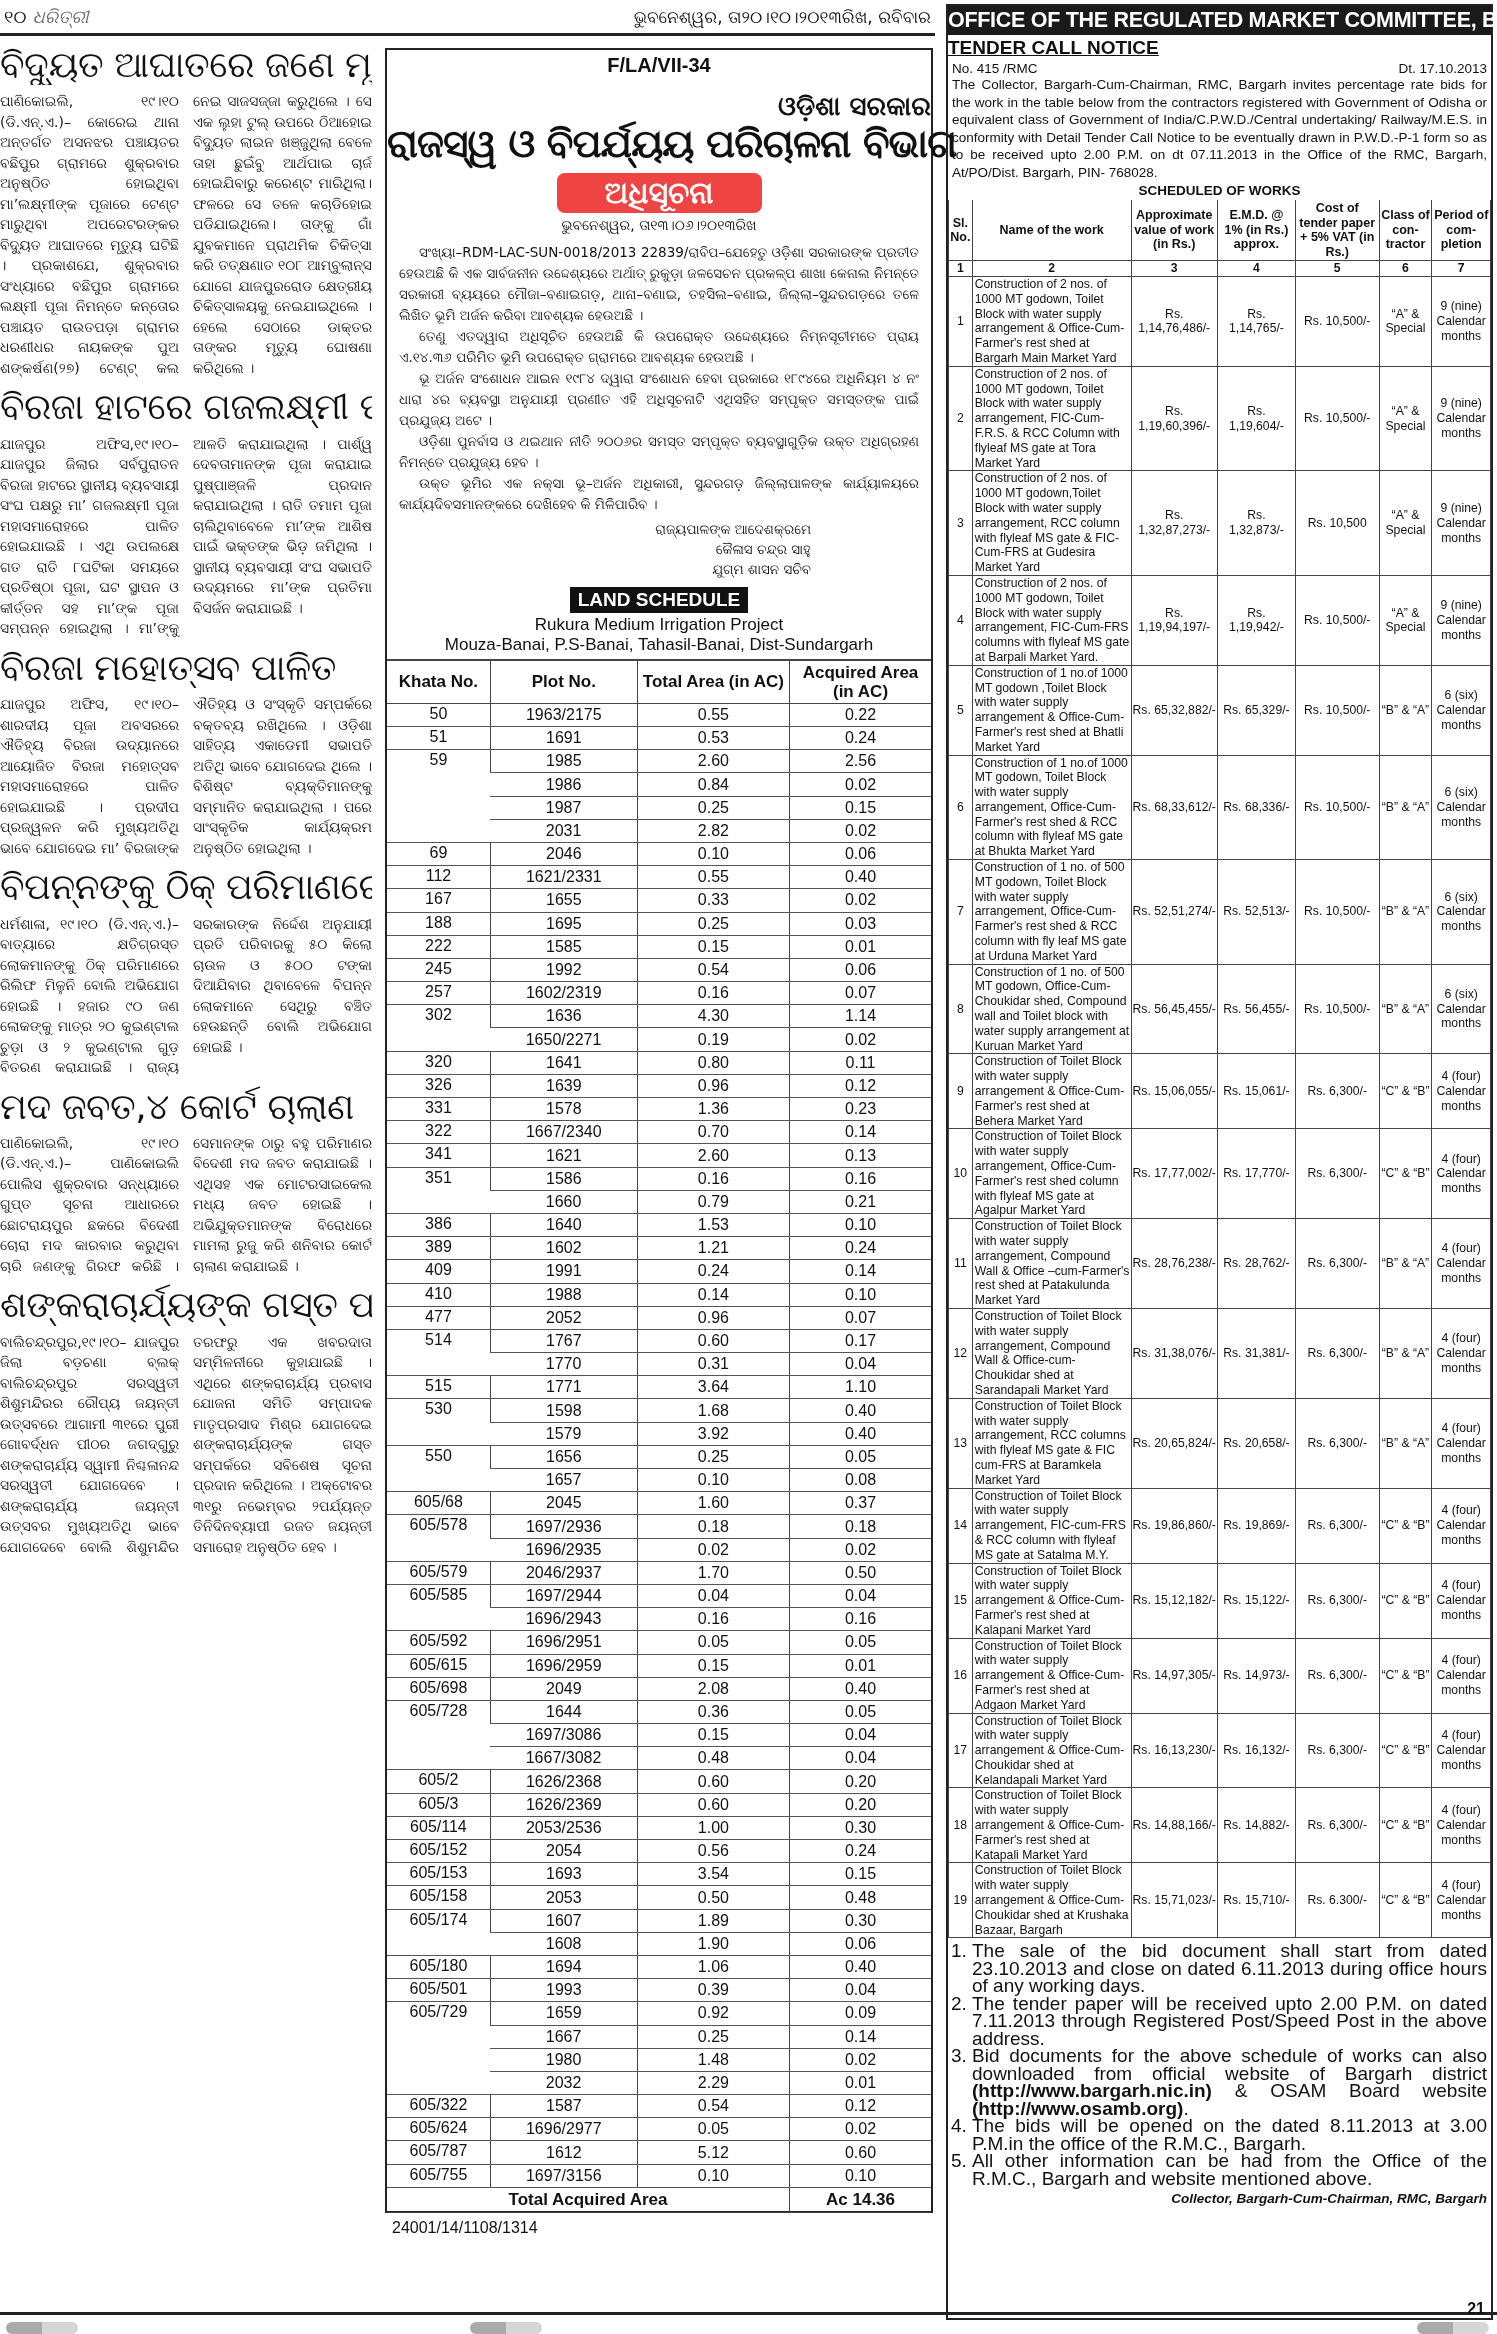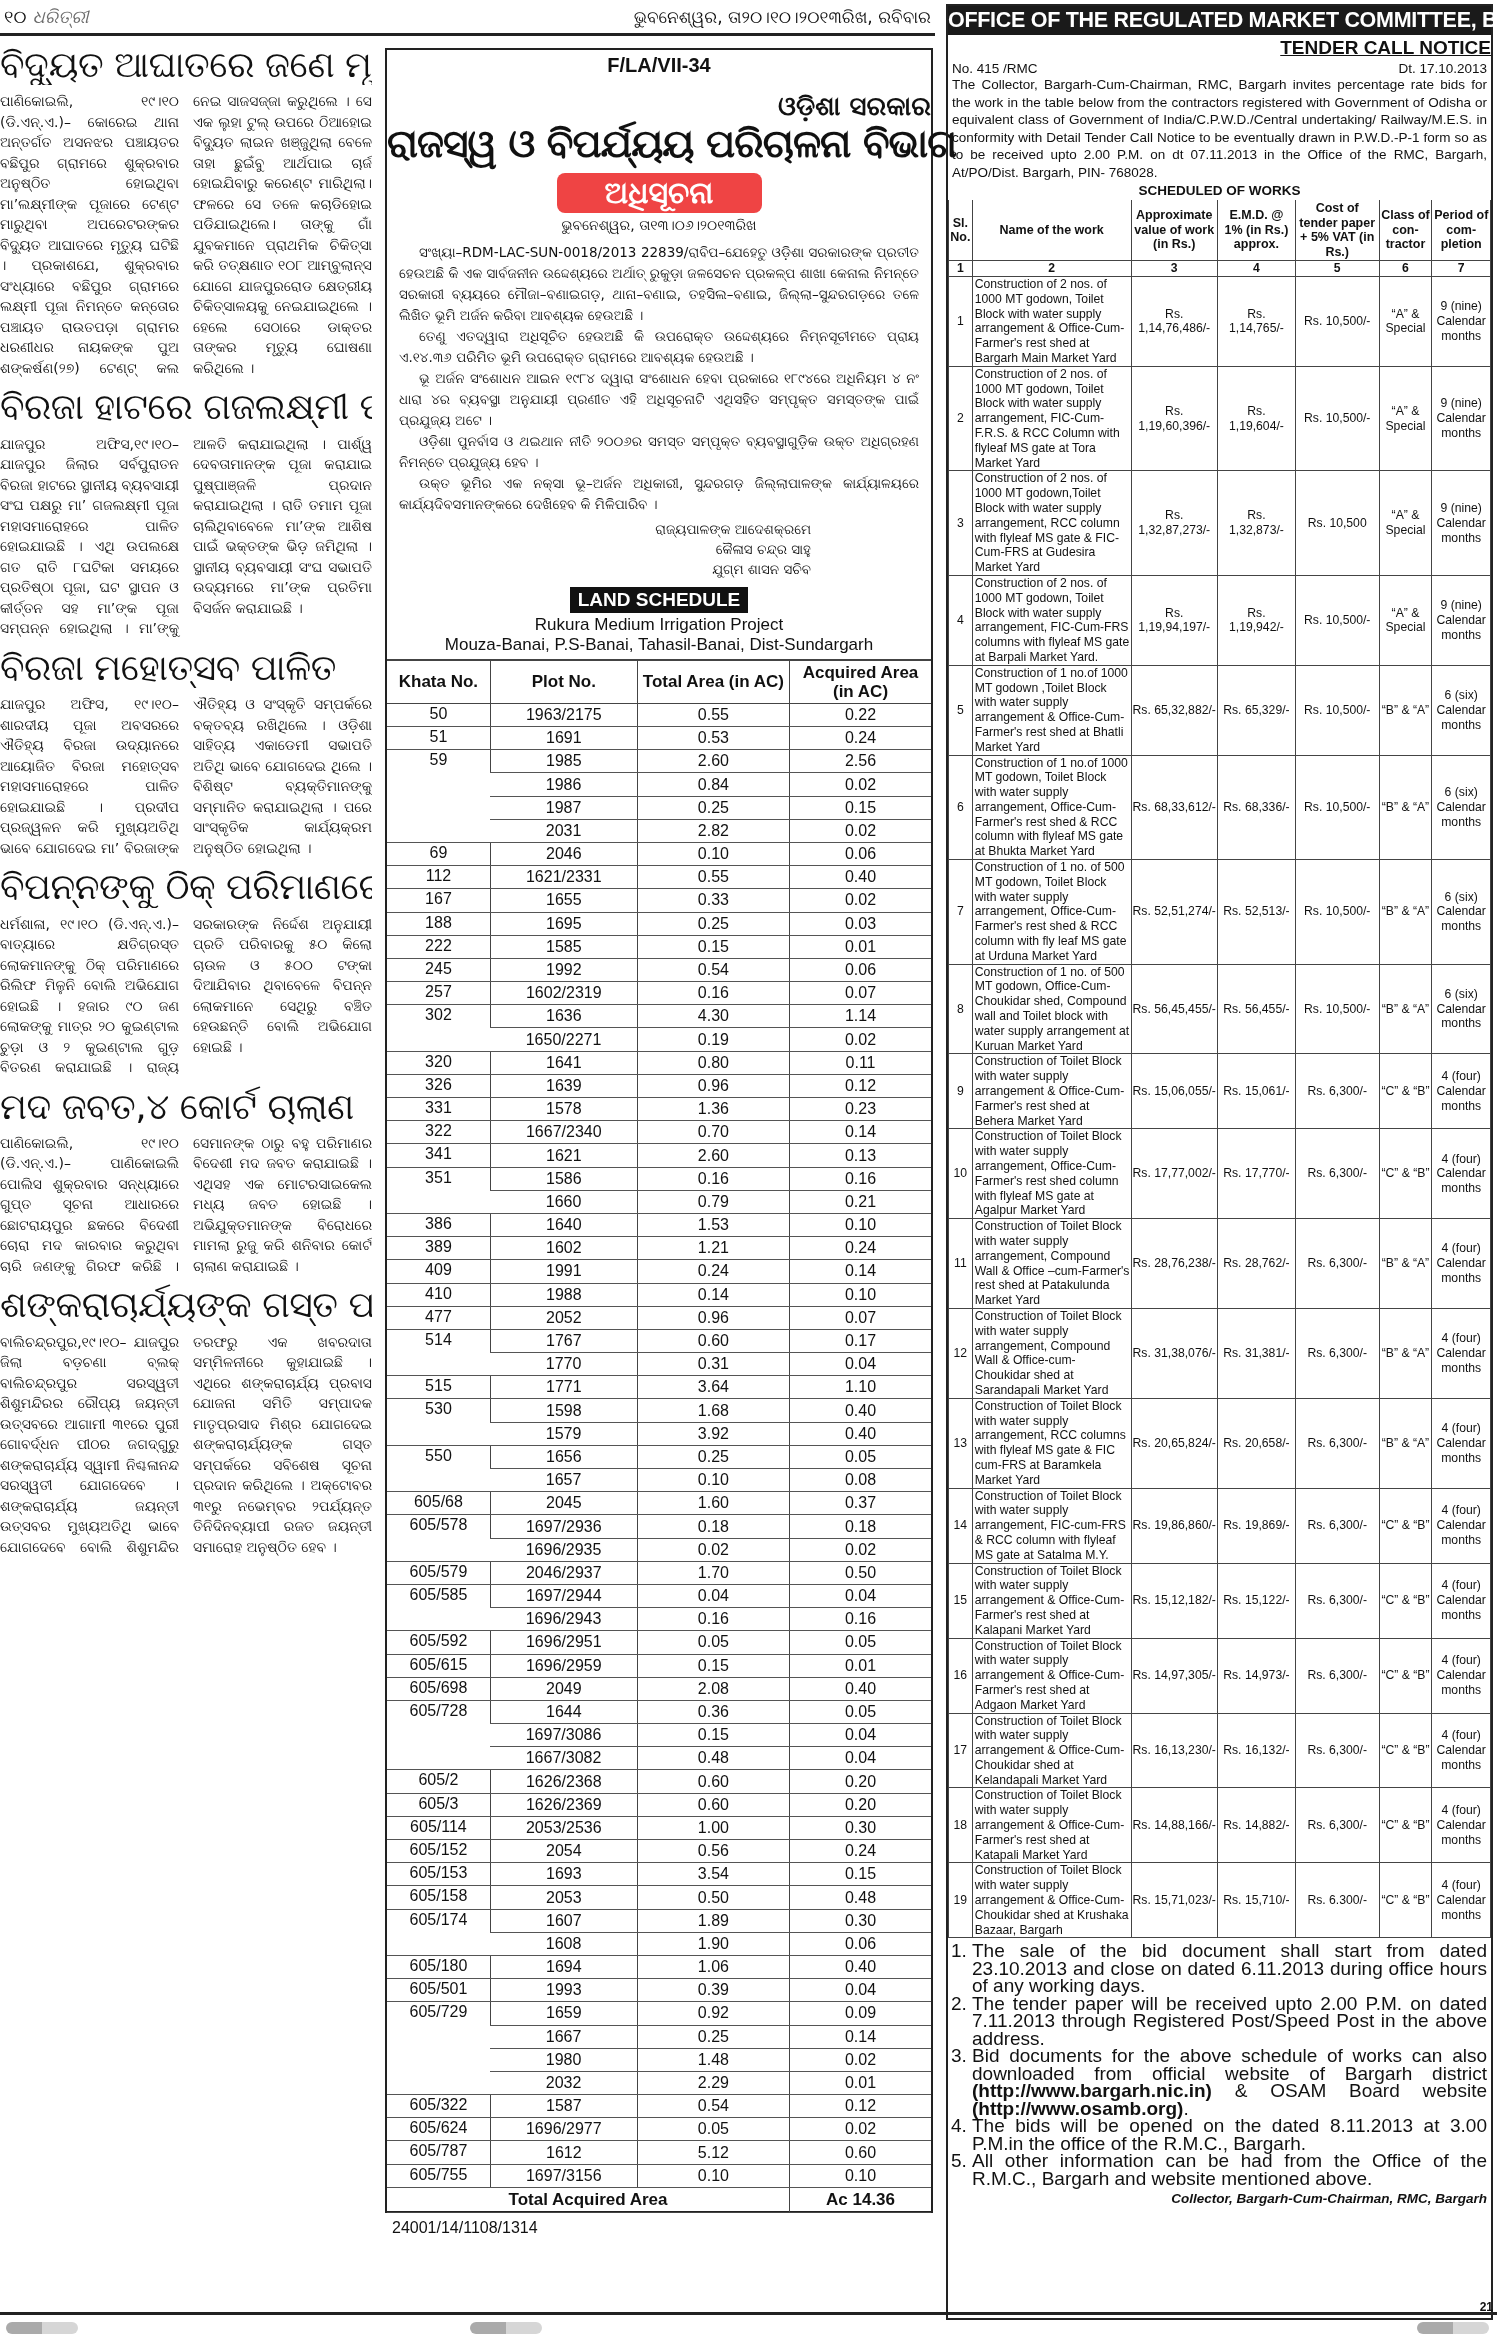--- a/index.html
+++ b/index.html
@@ -31,38 +31,38 @@
   table.land th { font-weight: bold; font-size: 17px; line-height: 19px; border-top: 2px solid #444; border-bottom: 1px solid #444; padding: 2px 0; }
   table.land th + th, table.land td + td { border-left: 1px solid #444; }
   table.land td { text-align: center; height: 23.2px; border-bottom: 1px solid #555; line-height: 20px; }
   table.land td.khata { vertical-align: top; border-bottom: 1px solid #555; }
   table.land tr.total td { font-weight: bold; font-size: 17px; height: 25px; border-bottom: 1px solid #444; }
   .center .ref { font-family: "Liberation Sans", sans-serif; font-size: 16px; padding: 6px 5px; }
 
   
   .right { position: absolute; left: 946px; top: 4px; width: 547px; height: 2316px; border: 2px solid #222; font-family: "Liberation Sans", sans-serif; }
   .right .banner { background: #1a1a1a; color: #fff; font-weight: bold; font-size: 21.5px; text-align: center; padding: 2px 0; letter-spacing: -0.3px; white-space: nowrap; }
-  .right .tc-title { text-align: right; font-weight: bold; font-size: 19px; text-decoration: underline; margin: 2px 0; }
+  .right .tc-title { text-align: left; font-weight: bold; font-size: 19px; text-decoration: underline; margin: 2px 0; }
   .right .refline { display: flex; justify-content: space-between; font-size: 13.5px; padding: 0 4px; }
   .right .intro { font-size: 13.5px; line-height: 17.5px; text-align: justify; padding: 0 4px; }
   .right .sched { text-align: center; font-weight: bold; font-size: 13.5px; margin: 2px 0; }
   table.works { width: 100%; border-collapse: collapse; font-size: 12.2px; line-height: 14.8px; }
   table.works th, table.works td { border: 1px solid #444; }
   table.works th { font-weight: bold; font-size: 12.5px; text-align: center; padding: 1px 1px; line-height: 14.5px; }
   table.works tr.nums td { text-align: center; font-weight: bold; height: 16px; }
   table.works td { text-align: center; vertical-align: middle; padding: 0 1px; }
   table.works td.name { text-align: left; padding-left: 2px; }
   table.works tr:first-child th { border-top: none; }
   .right .notes { font-size: 19px; line-height: 17.5px; padding: 4px 4px 0 4px; text-align: justify; }
   .right .notes ol { padding-left: 20px; }
   .right .notes b { font-weight: bold; }
   .right .signature { text-align: right; font-weight: bold; font-style: italic; font-size: 13.5px; padding: 4px 4px 0; }
 
   .bottom-rule { position: absolute; left: 0; top: 2312px; width: 1497px; height: 3px; background: #222; }
-  .page-no { position: absolute; right: 4px; top: 2300px; font-size: 12px; font-weight: bold; font-family: "Liberation Sans", sans-serif; }
+  .page-no { position: absolute; right: 12px; top: 2300px; font-size: 16px; font-weight: bold; font-family: "Liberation Sans", sans-serif; }
   .pill { position: absolute; top: 2322px; width: 72px; height: 12px; border-radius: 6px; background: linear-gradient(to right, #aaa 50%, #d6d6d6 50%); }
 </style>
 </head>
 <body>
 
 <div class="page-header">
   <div class="pg">
     <span>୧୦</span><span class="brand">ଧରିତ୍ରୀ</span>
   </div>
   <div class="dateline">ଭୁବନେଶ୍ୱର, ତା୨୦।୧୦।୨୦୧୩ରିଖ, ରବିବାର</div>

